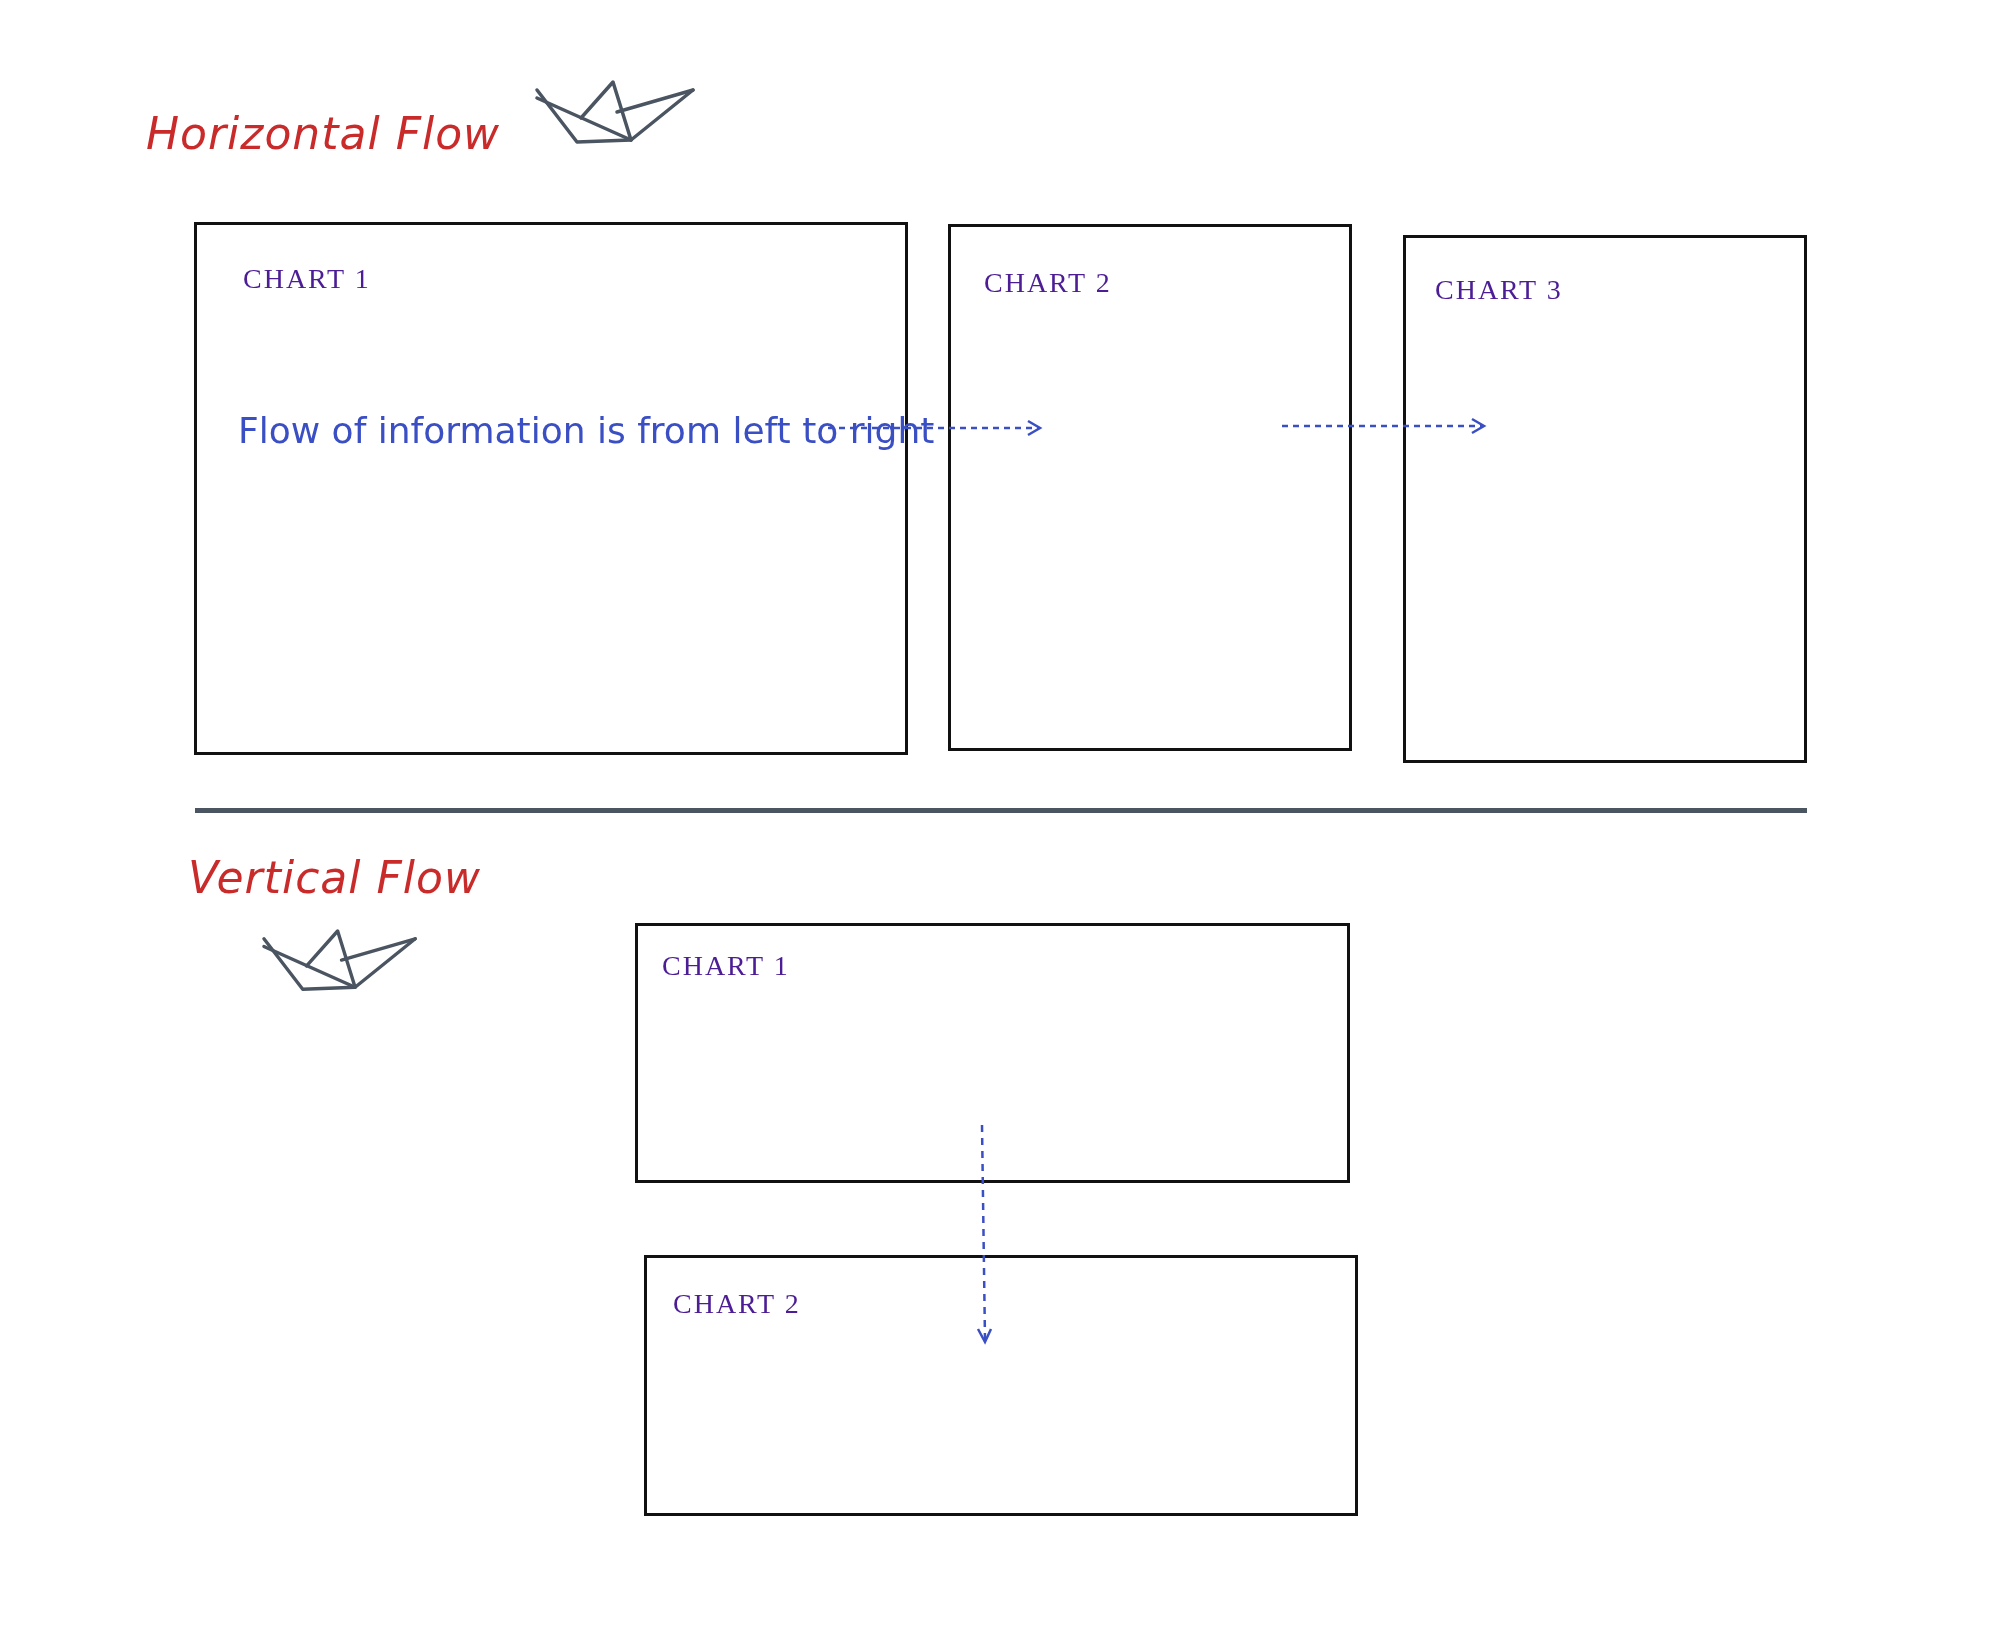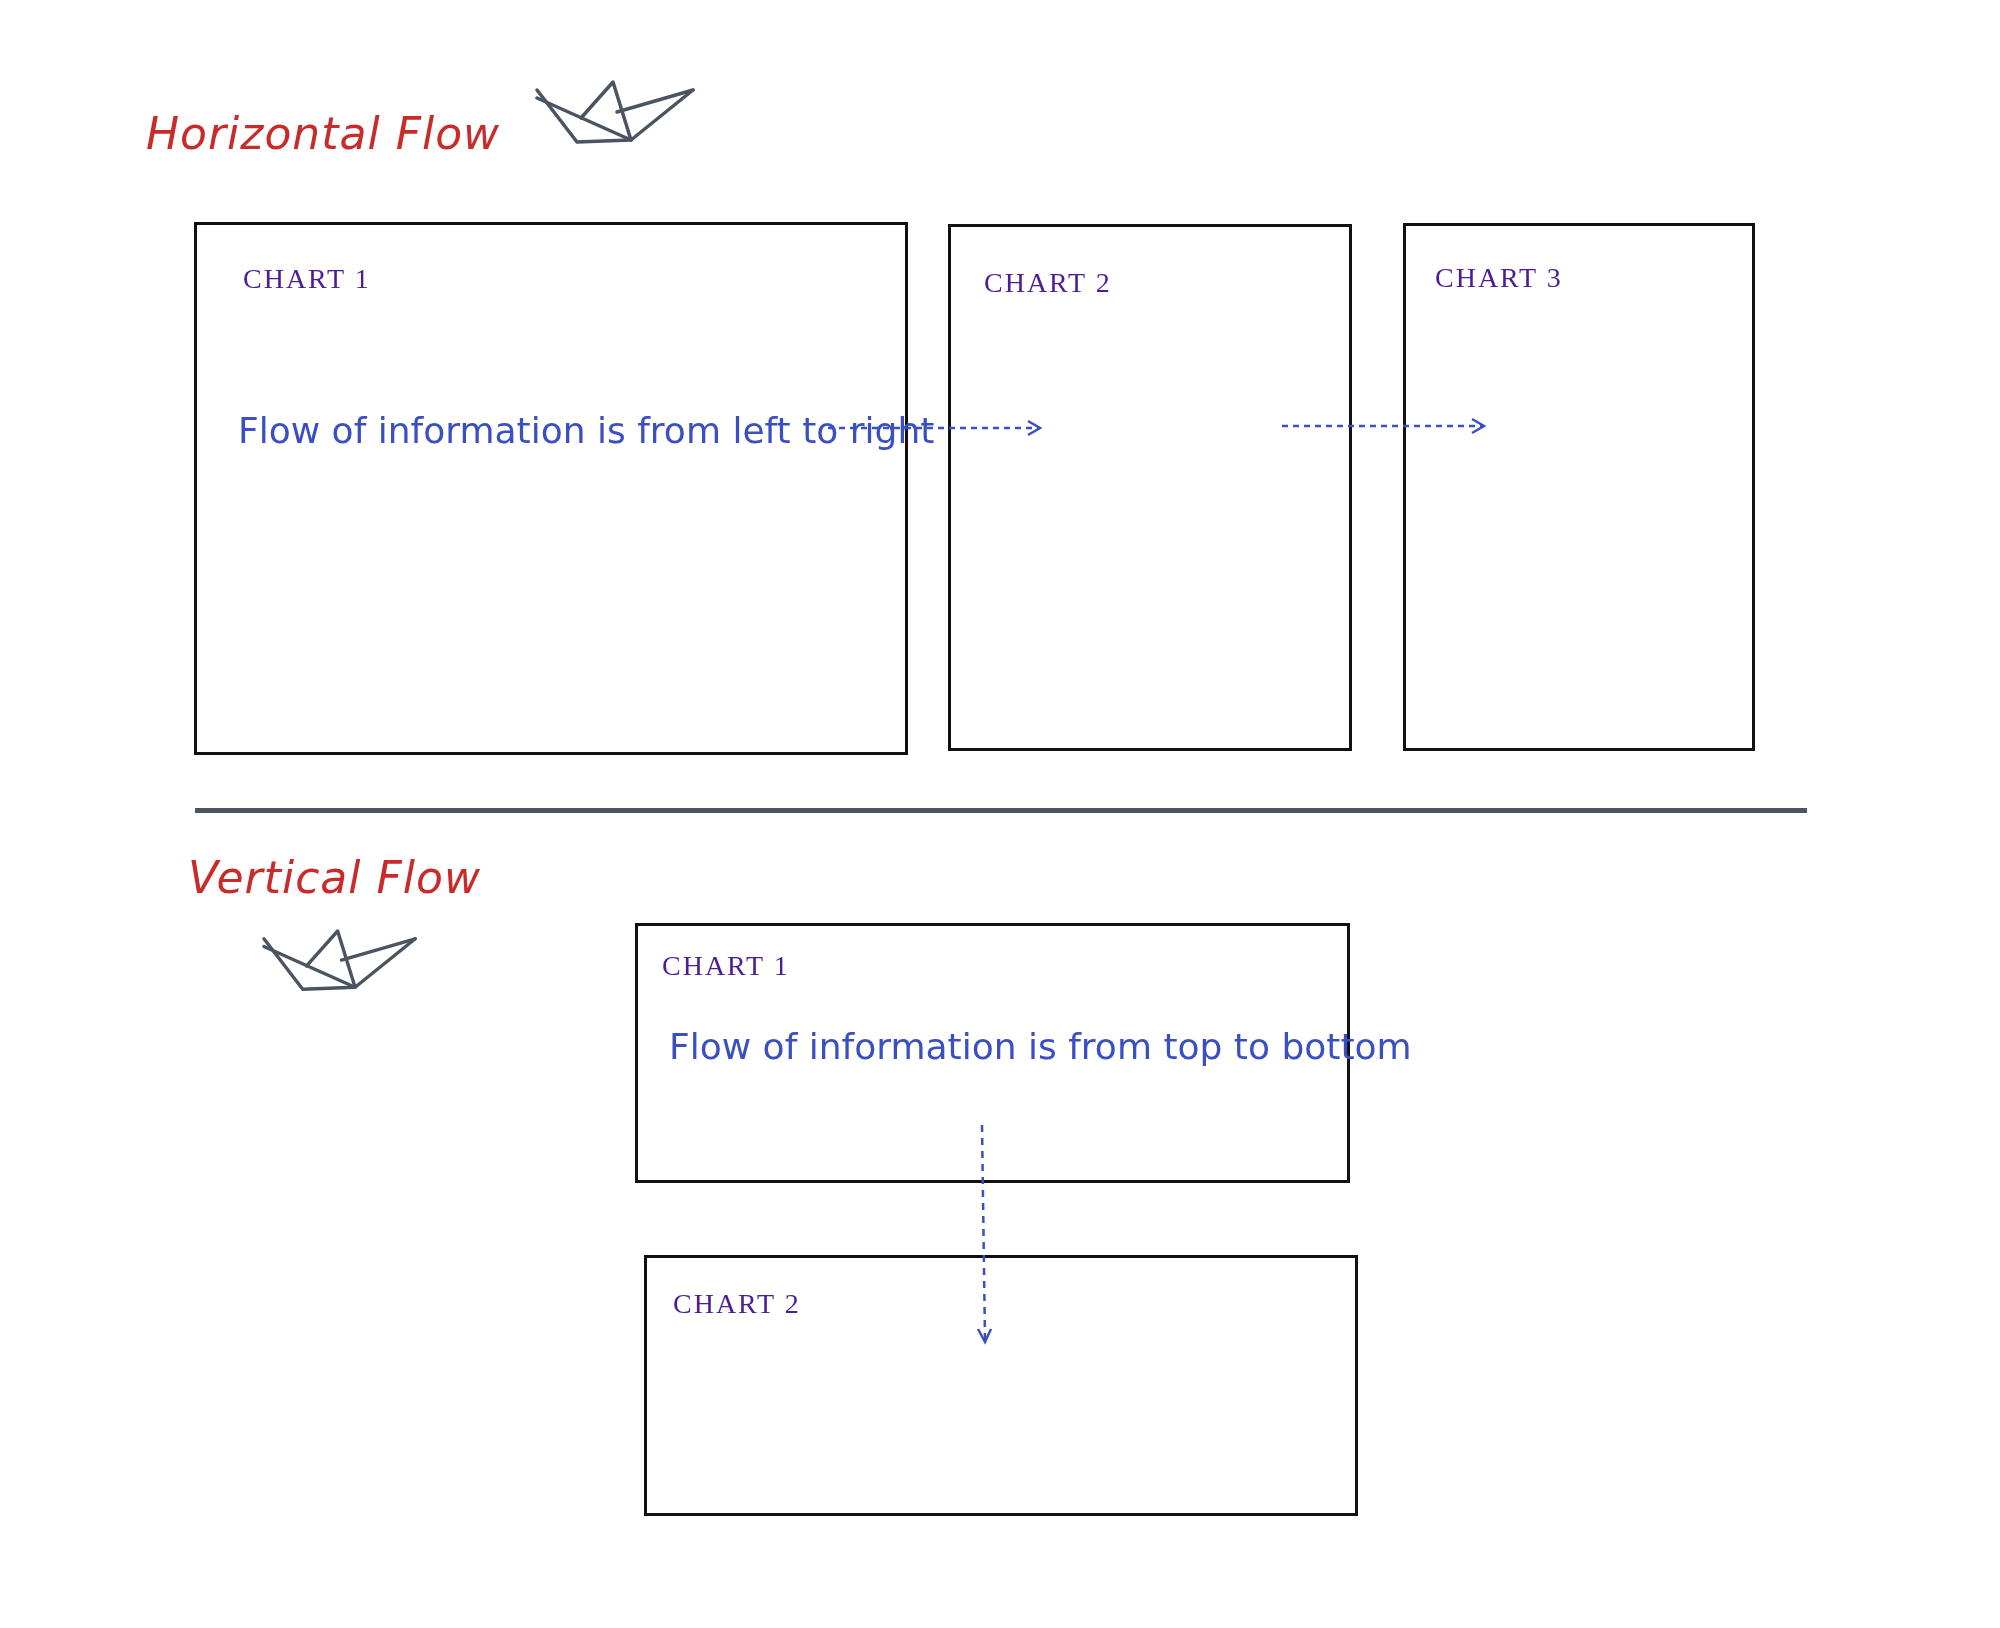--- a/index.html
+++ b/index.html
@@ -25,21 +25,21 @@
     <path d="M82,32 L158,10"></path>
   </g>
 </svg>
 
 <div class="box" style="left:194px;top:222px;width:714px;height:533px;">
   <div class="box-label" style="left:46px;top:38px;">CHART 1</div>
 </div>
 <div class="box" style="left:948px;top:224px;width:404px;height:527px;">
   <div class="box-label" style="left:33px;top:40px;">CHART 2</div>
 </div>
-<div class="box" style="left:1403px;top:223px;width:352px;height:528px;">
+<div class="box" style="left:1403px;top:235px;width:404px;height:528px;">
   <div class="box-label" style="left:29px;top:36px;">CHART 3</div>
 </div>
 
 <div class="note" style="left:238px;top:410px;">Flow of information is from left to right</div>
 
 <svg style="left:828px;top:418px;" width="220" height="20">
   <line x1="0" y1="10" x2="210" y2="10" stroke="#3b4fc4" stroke-width="2.5" stroke-dasharray="6,5"></line>
   <path d="M200,3 L212,10 L200,17" fill="none" stroke="#3b4fc4" stroke-width="2.5"></path>
 </svg>
 <svg style="left:1282px;top:416px;" width="210" height="20">
@@ -55,21 +55,20 @@
   <g fill="none" stroke="#4a5561" stroke-width="3.5" stroke-linejoin="round" stroke-linecap="round">
     <path d="M2,10 L42,62 L96,60 L158,10"></path>
     <path d="M2,18 L96,60"></path>
     <path d="M46,38 L78,2 L96,60"></path>
     <path d="M82,32 L158,10"></path>
   </g>
 </svg>
 
 <div class="box" style="left:635px;top:923px;width:715px;height:260px;">
   <div class="box-label" style="left:24px;top:24px;">CHART 1</div>
-  <div class="note" style="left:31px;top:100px;position:absolute;">Flow of information is from top to bottom</div>
 </div>
 <div class="box" style="left:644px;top:1255px;width:714px;height:261px;">
   <div class="box-label" style="left:26px;top:30px;">CHART 2</div>
 </div>
 
 <svg style="left:973px;top:1125px;" width="20" height="222">
   <line x1="9" y1="0" x2="12" y2="215" stroke="#3b4fc4" stroke-width="2.5" stroke-dasharray="7,6"></line>
   <path d="M5,204 L12,217 L18,204" fill="none" stroke="#3b4fc4" stroke-width="2.5"></path>
 </svg>
 

